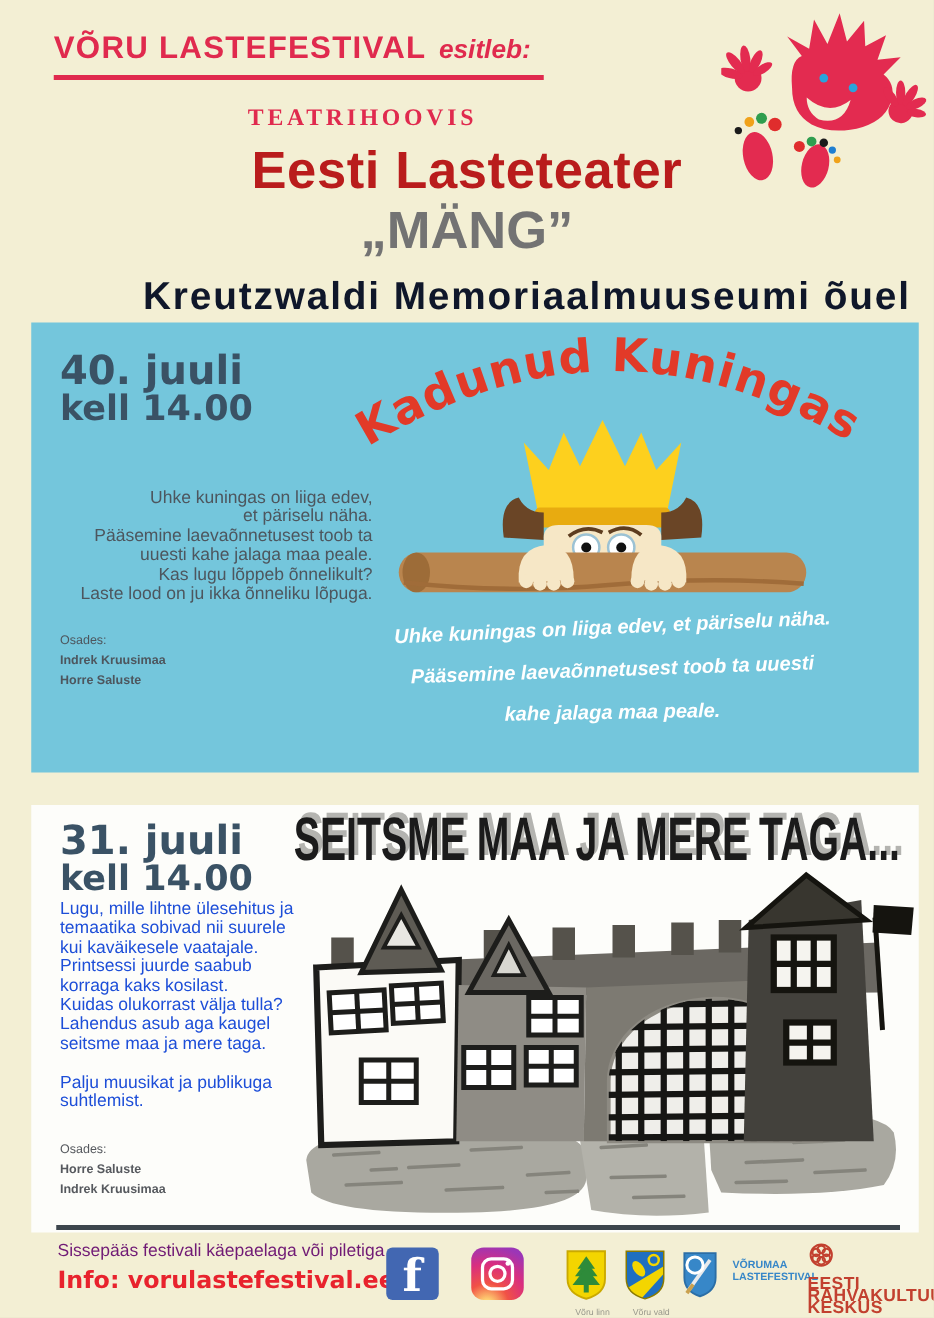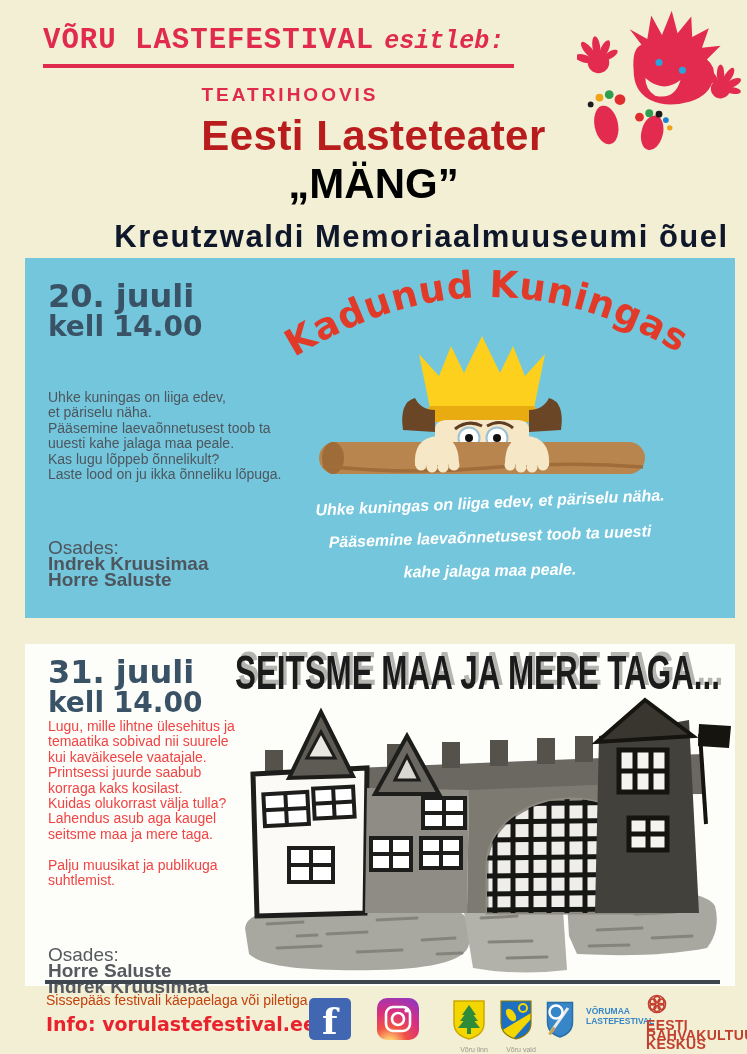--- a/index.html
+++ b/index.html
@@ -3,52 +3,52 @@
 <meta charset="utf-8">
 <style>
   html,body{margin:0;padding:0;background:#e9e6cc;}
   .poster{position:relative;width:747px;height:1054px;background:#f3efd4;overflow:hidden;
           font-family:"Liberation Sans",sans-serif;margin:0 auto;}
   .abs{position:absolute;}
 
   
   .presents{left:43px;top:24px;color:#e02a4e;border-bottom:4px solid #e02a4e;
             padding-bottom:7px;padding-right:10px;white-space:nowrap;}
-  .presents-main{font-family:Liberation Mono, monospace;font-weight:bold;font-size:29px;letter-spacing:1px;}
-  .presents-suffix{font-family:Liberation Mono, monospace;font-weight:bold;font-style:italic;font-size:25px;margin-left:10px;margin-top:12px;}
+  .presents-main{font-family:Liberation Sans, sans-serif;font-weight:bold;font-size:25px;letter-spacing:1px;}
+  .presents-suffix{font-family:Liberation Sans, sans-serif;font-weight:bold;font-style:italic;font-size:21px;margin-left:10px;margin-top:12px;}
   .teatrihoovis{left:0;top:84px;width:580px;text-align:center;color:#e02a4e;
-                font-family:Liberation Sans, sans-serif;font-weight:bold;font-size:19px;letter-spacing:3px;}
+                font-family:Liberation Serif, serif;font-weight:bold;font-size:19px;letter-spacing:3px;}
   .theater-name{left:0;top:112px;width:747px;text-align:center;color:#b91c1c;
                 font-weight:bold;font-size:42px;letter-spacing:.5px;}
-  .play-title{left:0;top:160px;width:747px;text-align:center;color:#000000;font-weight:bold;font-size:42px;}
+  .play-title{left:0;top:160px;width:747px;text-align:center;color:#737373;font-weight:bold;font-size:42px;}
   .location{left:0;top:219px;width:747px;text-align:center;color:#0f172a;font-weight:bold;
             font-size:31px;letter-spacing:1.5px;padding-left:48px;}
 
   
   .panel-blue{left:25px;top:258px;width:710px;height:360px;background:#74c6dc;}
   .panel-white{left:25px;top:644px;width:710px;height:342px;background:#fdfdfa;}
 
   .show-date{color:#3a5265;font-family:"DejaVu Sans",sans-serif;font-weight:bold;line-height:1.02;}
   .show-date .d{font-size:32px;}
   .show-date .t{font-size:28px;}
 
   .desc{font-size:14px;line-height:15.4px;color:#4d565e;white-space:pre-line;}
-  .cast{font-size:19px;line-height:16px;color:#4d565e;margin-top:35px;}
+  .cast{font-size:10px;line-height:16px;color:#4d565e;}
   .cast .nm{font-weight:bold;}
 
   .tagline{color:#ffffff;font-weight:bold;font-style:italic;font-size:16px;text-align:center;width:390px;}
 
   .s2-title{left:210px;top:0px;color:#1b1b1b;font-family:"Liberation Sans",sans-serif;
             font-weight:bold;font-size:49px;white-space:nowrap;
             transform:scaleX(.64);transform-origin:left top;
             text-shadow:5px -4px 0 #b4b4b0;}
 
   
   .rule{left:45px;top:980px;width:675px;height:4px;background:#3d464d;}
-  .entry{left:46px;top:992px;font-size:14px;color:#c2410c;}
+  .entry{left:46px;top:992px;font-size:14px;color:#701a75;}
   .info{left:46px;top:1013px;font-size:19px;font-weight:bold;color:#e8232d;
         font-family:"DejaVu Sans",sans-serif;}
   .fb{left:309px;top:998px;width:42px;height:42px;background:#4267b2;border-radius:5px;
       overflow:hidden;color:#fff;}
   .fb span{position:absolute;left:13px;top:2px;font-size:36px;font-weight:bold;
            font-family:"DejaVu Serif",serif;}
   .ig{left:377px;top:998px;width:42px;height:42px;border-radius:10px;
       background:radial-gradient(circle at 30% 110%,#fed373 8%,#f15245 32%,#d92e7f 60%,#9b36b7 88%);}
   .logo-cap{font-size:7px;color:#98988c;text-align:center;width:44px;}
   .adk-text{font-size:8.5px;line-height:9.5px;font-weight:bold;color:#3787c8;}
@@ -101,21 +101,21 @@
     </g>
   </svg>
 
   <div class="abs teatrihoovis">TEATRIHOOVIS</div>
   <div class="abs theater-name">Eesti Lasteteater</div>
   <div class="abs play-title">„MÄNG”</div>
   <div class="abs location">Kreutzwaldi Memoriaalmuuseumi õuel</div>
 
   <section class="abs panel-blue">
     <div class="abs show-date" style="left:23px;top:22px;">
-      <div class="d">20. juuli</div>
+      <div class="d">40. juuli</div>
       <div class="t">kell 14.00</div>
     </div>
 
     <svg class="abs" style="left:250px;top:8px;" width="424" height="100" viewBox="0 0 424 100">
       <path id="arc1" d="M12,96 Q212,-32 412,92" fill="none"></path>
       <text font-family="DejaVu Sans, sans-serif" font-weight="bold" font-size="37" fill="#e23a28" letter-spacing="1">
         <textPath href="#arc1" startOffset="50%" text-anchor="middle">Kadunud Kuningas</textPath>
       </text>
     </svg>
 
@@ -141,21 +141,21 @@
         <circle cx="126" cy="141" r="5.5"></circle>
           <circle cx="137" cy="139" r="5.5"></circle>
         <path d="M188,138 Q188,110 210,110 Q234,112 232,140 Z"></path>
         <circle cx="193" cy="139" r="5.5"></circle>
           <circle cx="204" cy="141" r="5.5"></circle>
         <circle cx="215" cy="141" r="5.5"></circle>
           <circle cx="226" cy="139" r="5.5"></circle>
       </g>
     </svg>
 
-    <div class="abs desc" style="left:23px;top:132px;width:250px;">Uhke kuningas on liiga edev,
+    <div class="abs desc" style="left:23px;top:132px;width:250px;text-align:right;">Uhke kuningas on liiga edev,
 et päriselu näha.
 Pääsemine laevaõnnetusest toob ta
 uuesti kahe jalaga maa peale.
 Kas lugu lõppeb õnnelikult?
 Laste lood on ju ikka õnneliku lõpuga.</div>
 
     <div class="abs cast" style="left:23px;top:247px;">
       <div>Osades:</div>
       <div class="nm">Indrek Kruusimaa</div>
       <div class="nm">Horre Saluste</div>
@@ -272,21 +272,21 @@
           <line x1="414" y1="54" x2="414" y2="96"></line>
           <line x1="382" y1="75" x2="430" y2="75"></line>
         <rect x="392" y="122" width="38" height="32"></rect>
           <line x1="411" y1="122" x2="411" y2="154"></line>
           <line x1="392" y1="138" x2="430" y2="138"></line>
       </g>
       <line x1="463" y1="38" x2="469" y2="128" stroke="#15140f" stroke-width="4"></line>
       <path d="M462,28 L494,30 L492,52 L461,50 Z" fill="#15140f"></path>
     </svg>
 
-    <div class="abs desc" style="left:23px;top:75px;width:240px;color:#ef4444;">Lugu, mille lihtne ülesehitus ja
+    <div class="abs desc" style="left:23px;top:75px;width:240px;color:#1d4ed8;">Lugu, mille lihtne ülesehitus ja
 temaatika sobivad nii suurele
 kui kaväikesele vaatajale.
 Printsessi juurde saabub
 korraga kaks kosilast.
 Kuidas olukorrast välja tulla?
 Lahendus asub aga kaugel
 seitsme maa ja mere taga.
 
 Palju muusikat ja publikuga
 suhtlemist.</div>

